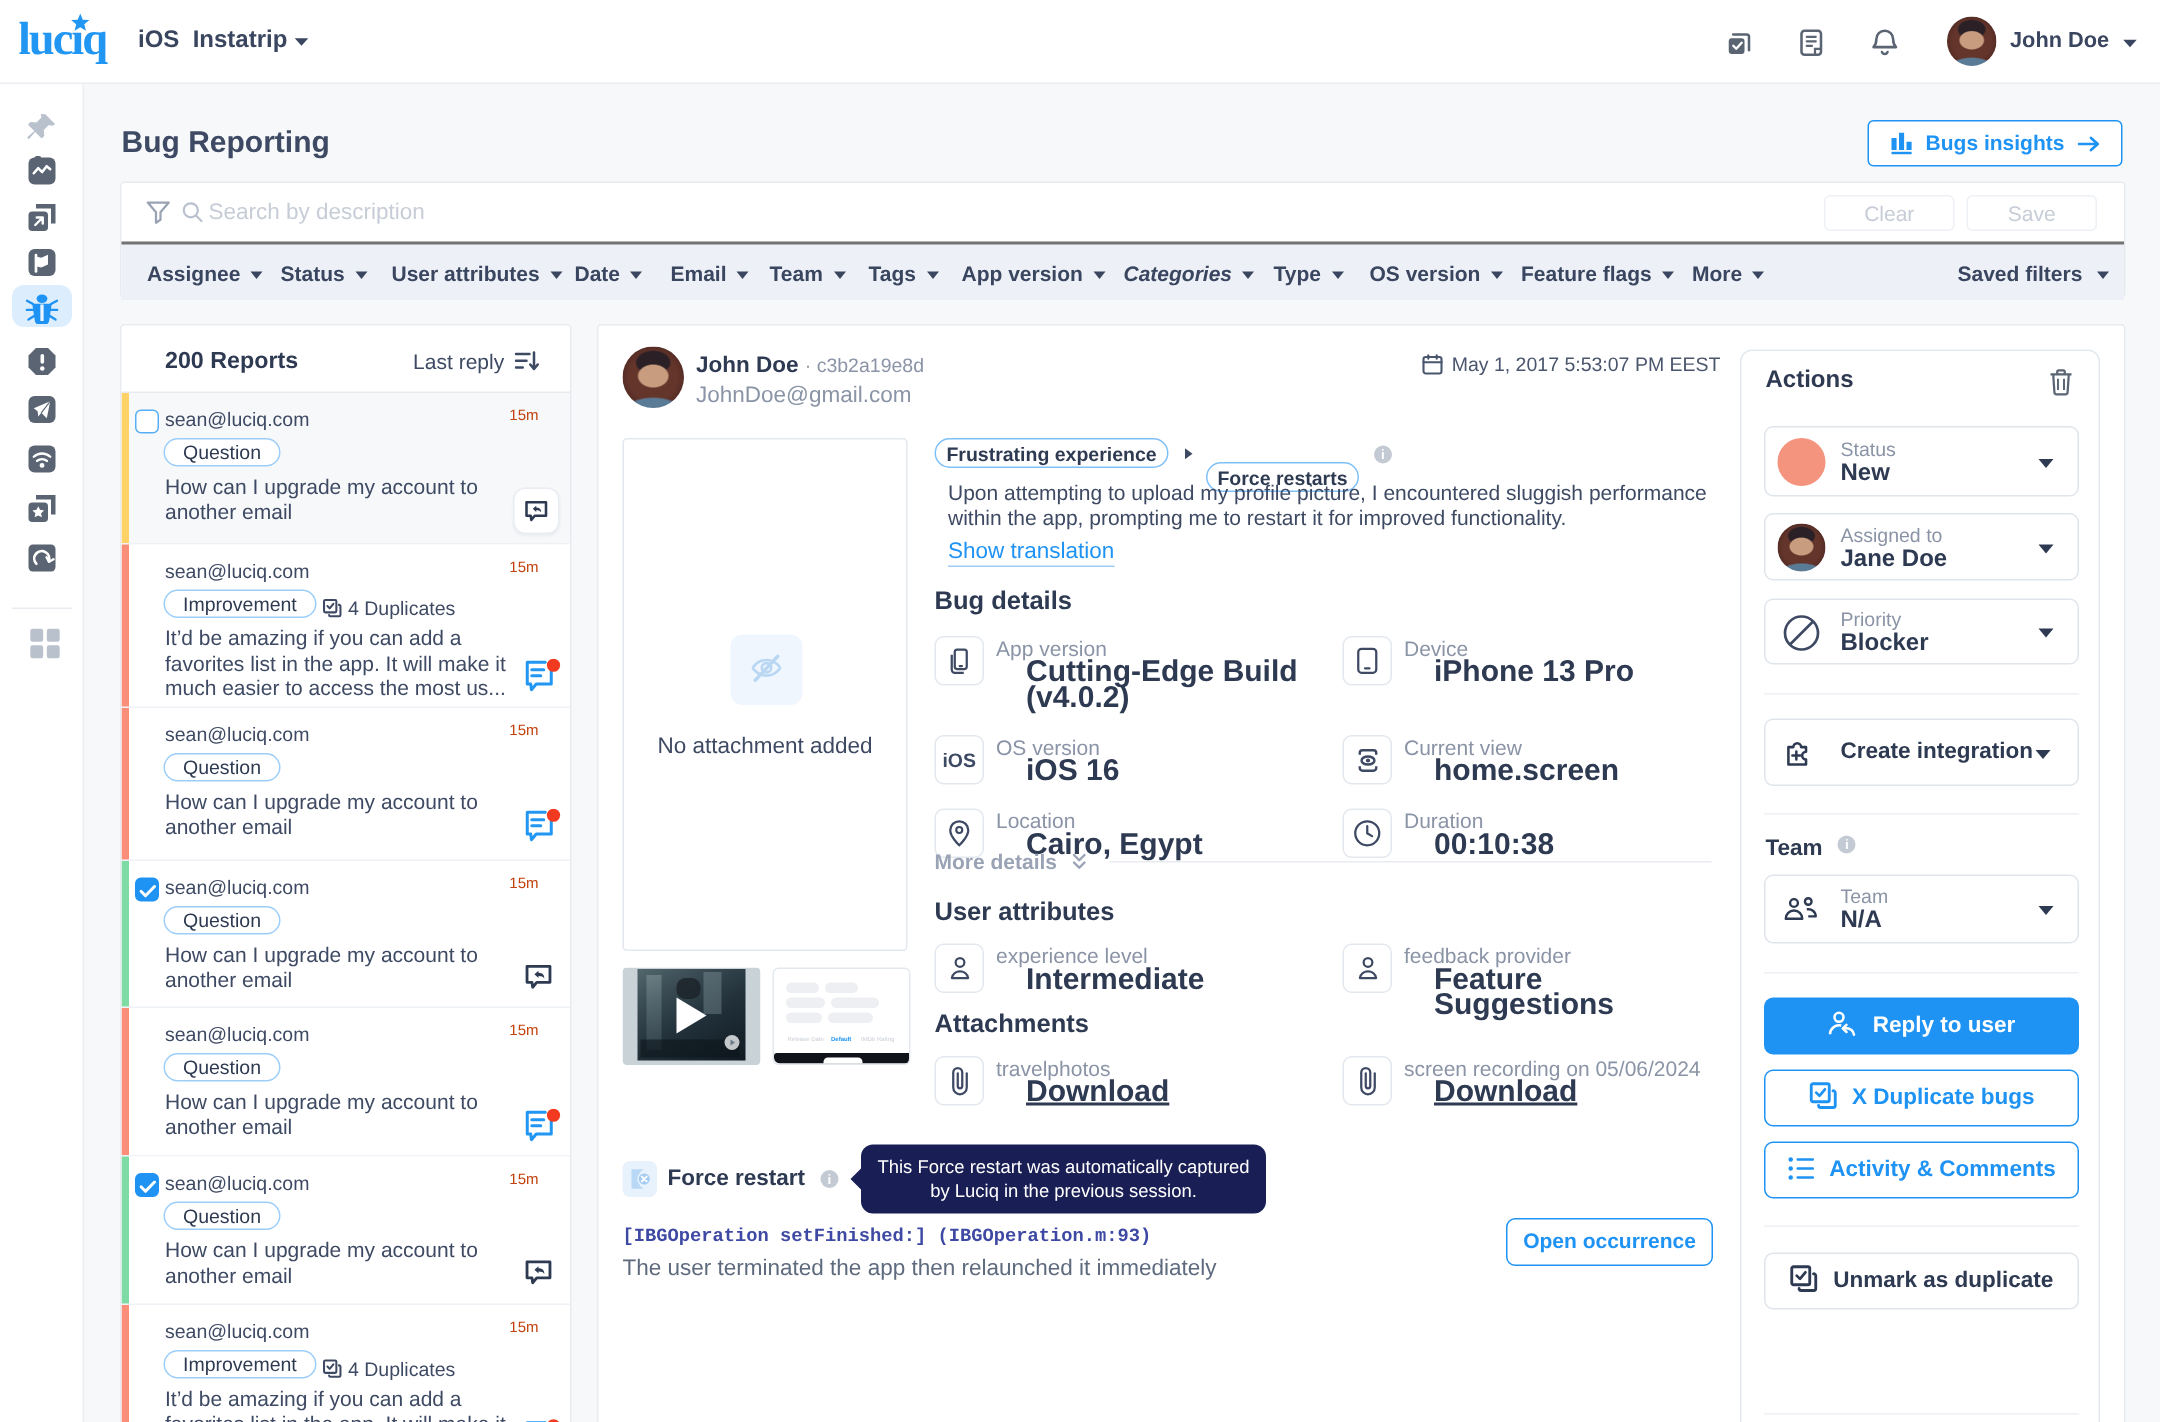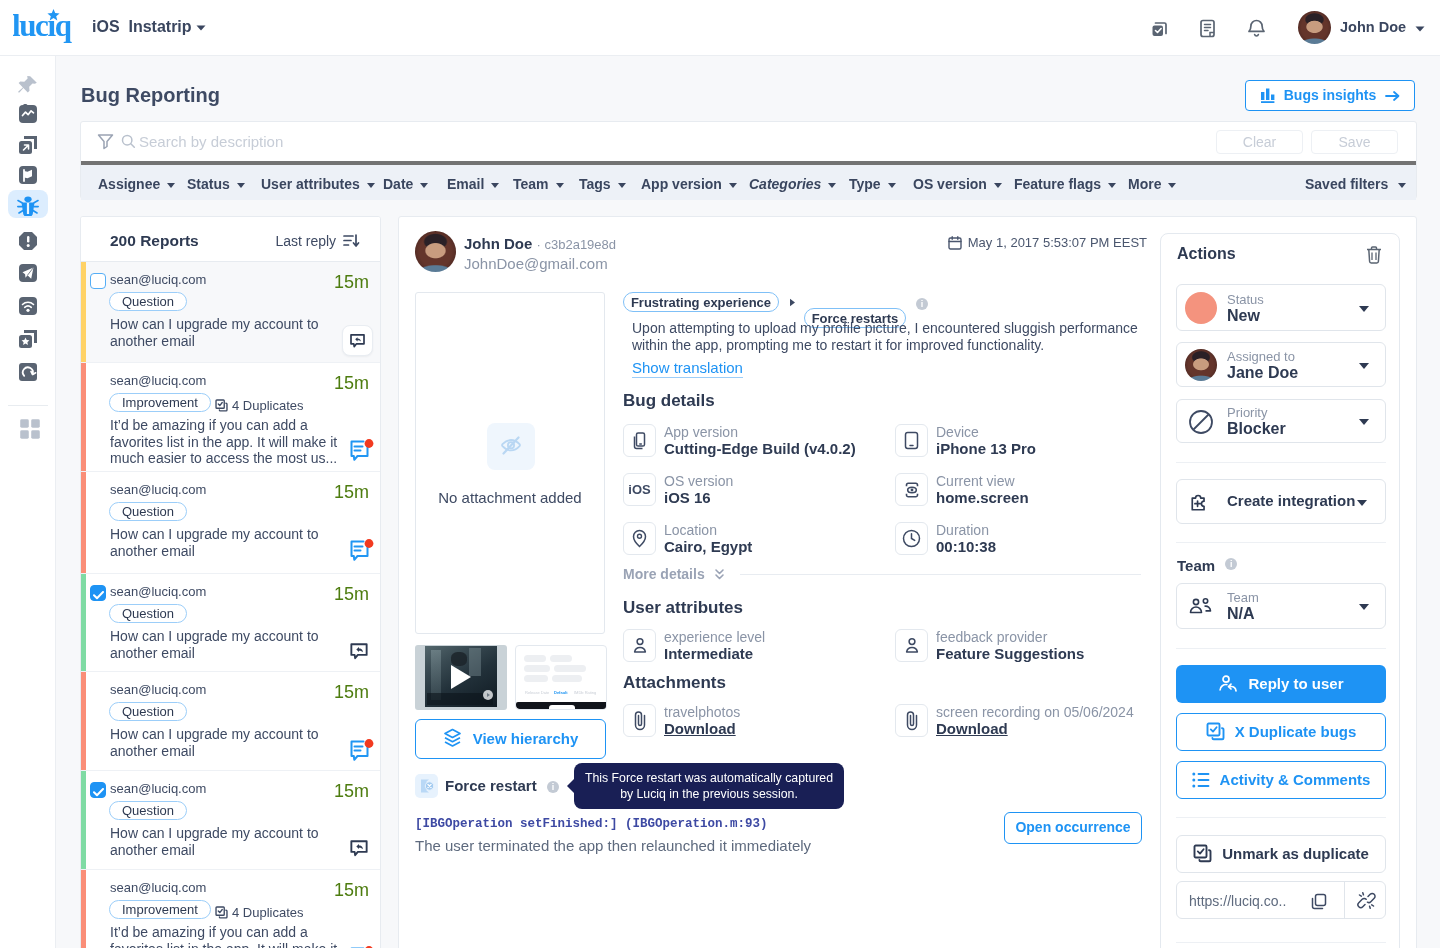--- a/index.html
+++ b/index.html
@@ -27,33 +27,33 @@
 
 
 #pagetitle { position:absolute; left:81px; top:84px; font-size:20px; font-weight:700; color:#3E4A63; }
 #insights-btn { position:absolute; left:1245px; top:80px; width:170px; height:31px; background:#fff; border:1px solid #1E93F4; border-radius:4px; color:#1E93F4; font-size:14px; font-weight:700; text-align:center; line-height:29px; }
 
 
 #searchcard { position:absolute; left:80px; top:121px; width:1337px; height:78px; background:#fff; border:1px solid #E7EBF0; border-radius:3px; }
 #searchrow { position:absolute; left:0; top:0; width:100%; height:39px; }
 #searchrow .ph { position:absolute; left:116px; top:11px; font-size:15px; color:#C7CDD7; }
 .minibtn { position:absolute; top:8px; width:87px; height:24px; border:1px solid #EDF0F4; border-radius:4px; background:#fff; color:#C7CDD7; font-size:14px; text-align:center; line-height:22px; }
-#filterrow { position:absolute; left:0; top:39px; width:100%; height:39px; background:#EDF1F7; border-top:4px solid #737373; }
+#filterrow { position:absolute; left:0; top:39px; width:100%; height:39px; background:#EDF1F7; border-top:2px solid #737373; }
 .flt { position:absolute; top:0; height:39px; line-height:39px; font-size:14px; font-weight:700; color:#3A465F; white-space:nowrap; }
 .flt .car { display:inline-block; margin-left:7px; width:0; height:0; border-left:4px solid transparent; border-right:4px solid transparent; border-top:5px solid #3A465F; vertical-align:middle; }
 
 
 #listcard { position:absolute; left:80px; top:216px; width:301px; height:740px; background:#fff; border:1px solid #E7EBF0; border-radius:3px 3px 0 0; overflow:hidden; }
 #listhead { position:absolute; left:0; top:0; width:100%; height:45px; border-bottom:1px solid #E7EBF0; background:#fff; }
 #listhead .cnt { position:absolute; left:29px; top:15px; font-size:15.5px; font-weight:700; color:#2E3A52; }
 #listhead .srt { position:absolute; right:20px; top:16px; font-size:14px; font-weight:400; color:#3E4A63; }
 .litem { position:absolute; left:0; width:299px; border-bottom:1px solid #EEF1F5; background:#fff; }
 .litem .bar { position:absolute; left:0; top:0; bottom:0; width:5px; }
 .litem .email { position:absolute; left:29px; top:10px; font-size:13px; color:#3E4A63; }
-.litem .time { position:absolute; right:11px; top:10px; font-size:18px; color:#4d7c0f; }
+.litem .time { position:absolute; right:21px; top:10px; font-size:10px; color:#c2410c; }
 .litem .pill { position:absolute; left:28px; top:30px; height:19px; line-height:17px; padding:0 12px; border:1px solid #9CCEF9; border-radius:10px; font-size:13px; color:#2E3A52; background:#fff; }
 .litem .msg { position:absolute; left:29px; top:54px; width:252px; font-size:14px; line-height:16.5px; color:#3E4A63; }
 .cbx { position:absolute; left:9px; top:11px; width:16px; height:16px; border:1.5px solid #55AEF6; border-radius:4px; background:#fff; }
 .cbx.on { background:#1E93F4; border-color:#1E93F4; }
 .dup { position:absolute; left:108px; top:35px; font-size:13px; color:#3E4A63; }
 
 
 #maincard { position:absolute; left:398px; top:216px; width:1019px; height:740px; background:#fff; border:1px solid #E7EBF0; border-radius:3px 3px 0 0; }
 #mc-inner { position:absolute; left:0; top:0; width:760px; height:740px; }
 
@@ -78,21 +78,21 @@
 
 .cpill { display:inline-block; height:20px; line-height:19px; border:1px solid #7FC0F7; border-radius:11px; font-size:13px; font-weight:700; color:#2E3A52; background:#fff; text-align:center; box-sizing:border-box; }
 .infodot { display:inline-block; width:12px; height:12px; border-radius:50%; background:#C3CAD4; position:relative; }
 .infodot:after { content:"i"; position:absolute; left:0; top:0; width:12px; height:12px; font-size:9px; line-height:12px; text-align:center; color:#fff; font-weight:700; font-style:normal; }
 .sechead { font-size:17px; font-weight:700; color:#2E3A52; }
 .dgrid { display:grid; grid-template-columns: 272px 256px; row-gap:16px; }
 .ditem { display:flex; }
 .dicon { width:33px; height:33px; border:1px solid #E3E8EE; border-radius:6px; background:#fff; flex:0 0 33px; display:flex; align-items:center; justify-content:center; }
 .dtxt { margin-left:8px; padding-top:0px; }
 .dlab { font-size:14px; color:#8A94A6; line-height:16px; }
-.dval { font-size:15px; font-weight:700; color:#2E3A52; line-height:17px; }
+.dval { font-size:20px; font-weight:700; color:#2E3A52; line-height:17px;margin-left:20px; }
 #moredetails { font-size:14px; font-weight:700; color:#9AA3B5; display:flex; align-items:center; }
 .mline { flex:1; height:1px; background:#E8ECF1; margin-left:14px; }
 #tooltip { position:absolute; left:175px; top:546px; width:270px; height:46px; background:#191F55; border-radius:8px; color:#fff; font-size:12.3px; line-height:16px; text-align:center; padding-top:7px; z-index:5; }
 #ttarrow { position:absolute; left:-7px; top:16px; width:0; height:0; border-top:7px solid transparent; border-bottom:7px solid transparent; border-right:7px solid #191F55; }
 #oo-btn { position:absolute; left:605px; top:595px; width:138px; height:32px; border:1.5px solid #1E93F4; border-radius:6px; color:#1E93F4; font-size:14px; font-weight:700; text-align:center; line-height:29px; background:#fff; }
 
 
 #actions { position:absolute; left:761px; top:16px; width:240px; height:760px; border:1px solid #E4E9EF; border-radius:8px; background:#fff; }
 .acard { position:absolute; left:15px; width:210px; border:1px solid #E0E5EB; border-radius:6px; background:#fff; }
 .aclab { position:absolute; left:50px; top:7px; font-size:13px; color:#8A94A6; }
@@ -419,27 +419,20 @@
       <div class="t2p" style="left:8px;top:19px;width:26px;"></div>
         <div class="t2p" style="left:38px;top:19px;width:32px;"></div>
       <div class="t2p" style="left:8px;top:29px;width:24px;"></div>
         <div class="t2p" style="left:36px;top:29px;width:30px;"></div>
       <div style="position:absolute;left:9px;top:44px;font-size:4px;color:#C9CED6;">Release Date</div>
       <div style="position:absolute;left:38px;top:44px;font-size:4px;color:#2196F3;font-weight:700;">Default</div>
       <div style="position:absolute;left:58px;top:44px;font-size:4px;color:#C9CED6;">IMDb Rating</div>
       <div style="position:absolute;left:0px;bottom:0;width:92px;height:7px;background:#10131A;border-radius:2px 2px 4px 4px;"></div>
       <div style="position:absolute;left:33px;bottom:-1px;width:26px;height:5px;background:#fff;border-radius:3px 3px 0 0;"></div>
     </div>
-    <div id="vh-btn"><svg style="vertical-align:-4px;margin-right:11px;" width="19" height="20" viewBox="0 0 19 20">
-          <g fill="none" stroke="#1E93F4" stroke-width="1.7" stroke-linejoin="round">
-            <path d="M9.5 1.5 l7.5 4 -7.5 4 -7.5-4z"></path>
-            <path d="M2 9.7 l7.5 4 7.5-4"></path>
-            <path d="M2 13.9 l7.5 4 7.5-4"></path>
-          </g>
-        </svg>View hierarchy</div>
 
     <div id="dcol">
       <div class="abs cpill" style="left:0;top:0;width:156px;">Frustrating experience</div>
       <svg class="abs" style="left:166px;top:6px;" width="7" height="9" viewBox="0 0 7 9">
           <path d="M1 .8 l5 3.7 -5 3.7z" fill="#3E4A63"></path>
         </svg>
       <div class="abs cpill" style="left:181px;top:16px;width:102px;">Force restarts</div>
       <span class="abs infodot" style="left:293px;top:4px;"></span>
       <div class="abs" style="left:9px;top:28px;font-size:14px;line-height:16.5px;color:#3E4A63;white-space:nowrap;">Upon attempting to upload my profile picture, I encountered sluggish performance<br>within the app, prompting me to restart it for improved functionality.</div>
       <div class="abs" style="left:9px;top:67px;font-size:15px;color:#1E93F4;"><span style="border-bottom:1px solid #9CCEF9;padding-bottom:1px;">Show translation</span></div>
@@ -688,29 +681,14 @@
     <div class="adiv" style="top:583px;"></div>
     <div class="abtn" style="top:601px;height:38px;border:1px solid #E0E5EB;color:#2E3A52;">
       <svg style="vertical-align:-4px;margin-right:10px;" width="19" height="19" viewBox="0 0 19 19">
           <g fill="none" stroke="#2E3A52" stroke-width="1.9">
             <rect x="1.5" y="1.5" width="12" height="12" rx="1.2"></rect>
             <path d="M16 6.2 a1.3 1.3 0 0 1 1.5 1.3 v8.5 a1.3 1.3 0 0 1-1.3 1.3 h-8.5 a1.3 1.3 0 0 1-1.3-1.3" stroke-linecap="round"></path>
             <path d="M4.8 7.4 l2.2 2.2 3.6-4.4" stroke-width="1.8" stroke-linecap="round" stroke-linejoin="round"></path>
           </g>
         </svg>Unmark as duplicate</div>
     <div class="adiv" style="top:708px;"></div>
-    <div id="urlbar">
-      <span style="position:absolute;left:12px;top:11px;font-size:14px;color:#5E6A7E;">https://luciq.co..</span>
-      <svg style="position:absolute;left:134px;top:11px;" width="16" height="17" viewBox="0 0 16 17">
-          <rect x="4.5" y="1.5" width="10" height="11" rx="2" fill="none" stroke="#3E4A63" stroke-width="1.5"></rect>
-          <path d="M11.5 15.5 h-8 a2 2 0 0 1-2-2 v-8" fill="none" stroke="#3E4A63" stroke-width="1.5" stroke-linecap="round"></path>
-        </svg>
-      <div style="position:absolute;left:167px;top:0;bottom:0;width:1px;background:#E0E5EB;"></div>
-      <svg style="position:absolute;left:180px;top:10px;" width="19" height="17" viewBox="0 0 19 17">
-          <g fill="none" stroke="#3E4A63" stroke-width="1.5" stroke-linecap="round">
-            <path d="M8 12.5 l-2.2 2.2 a2.8 2.8 0 0 1-4-4 l3.4-3.4 a2.8 2.8 0 0 1 4 0"></path>
-            <path d="M11 4.5 l2.2-2.2 a2.8 2.8 0 0 1 4 4 l-3.4 3.4 a2.8 2.8 0 0 1-3.4 .5"></path>
-            <path d="M2.5 3 l1.8 1.2 M5.8 .8 l.6 2 M16.5 14 l-1.8-1.2 M13.2 16.2 l-.6-2"></path>
-          </g>
-        </svg>
-    </div>
   </div>
 </div>
 
 </body></html>

